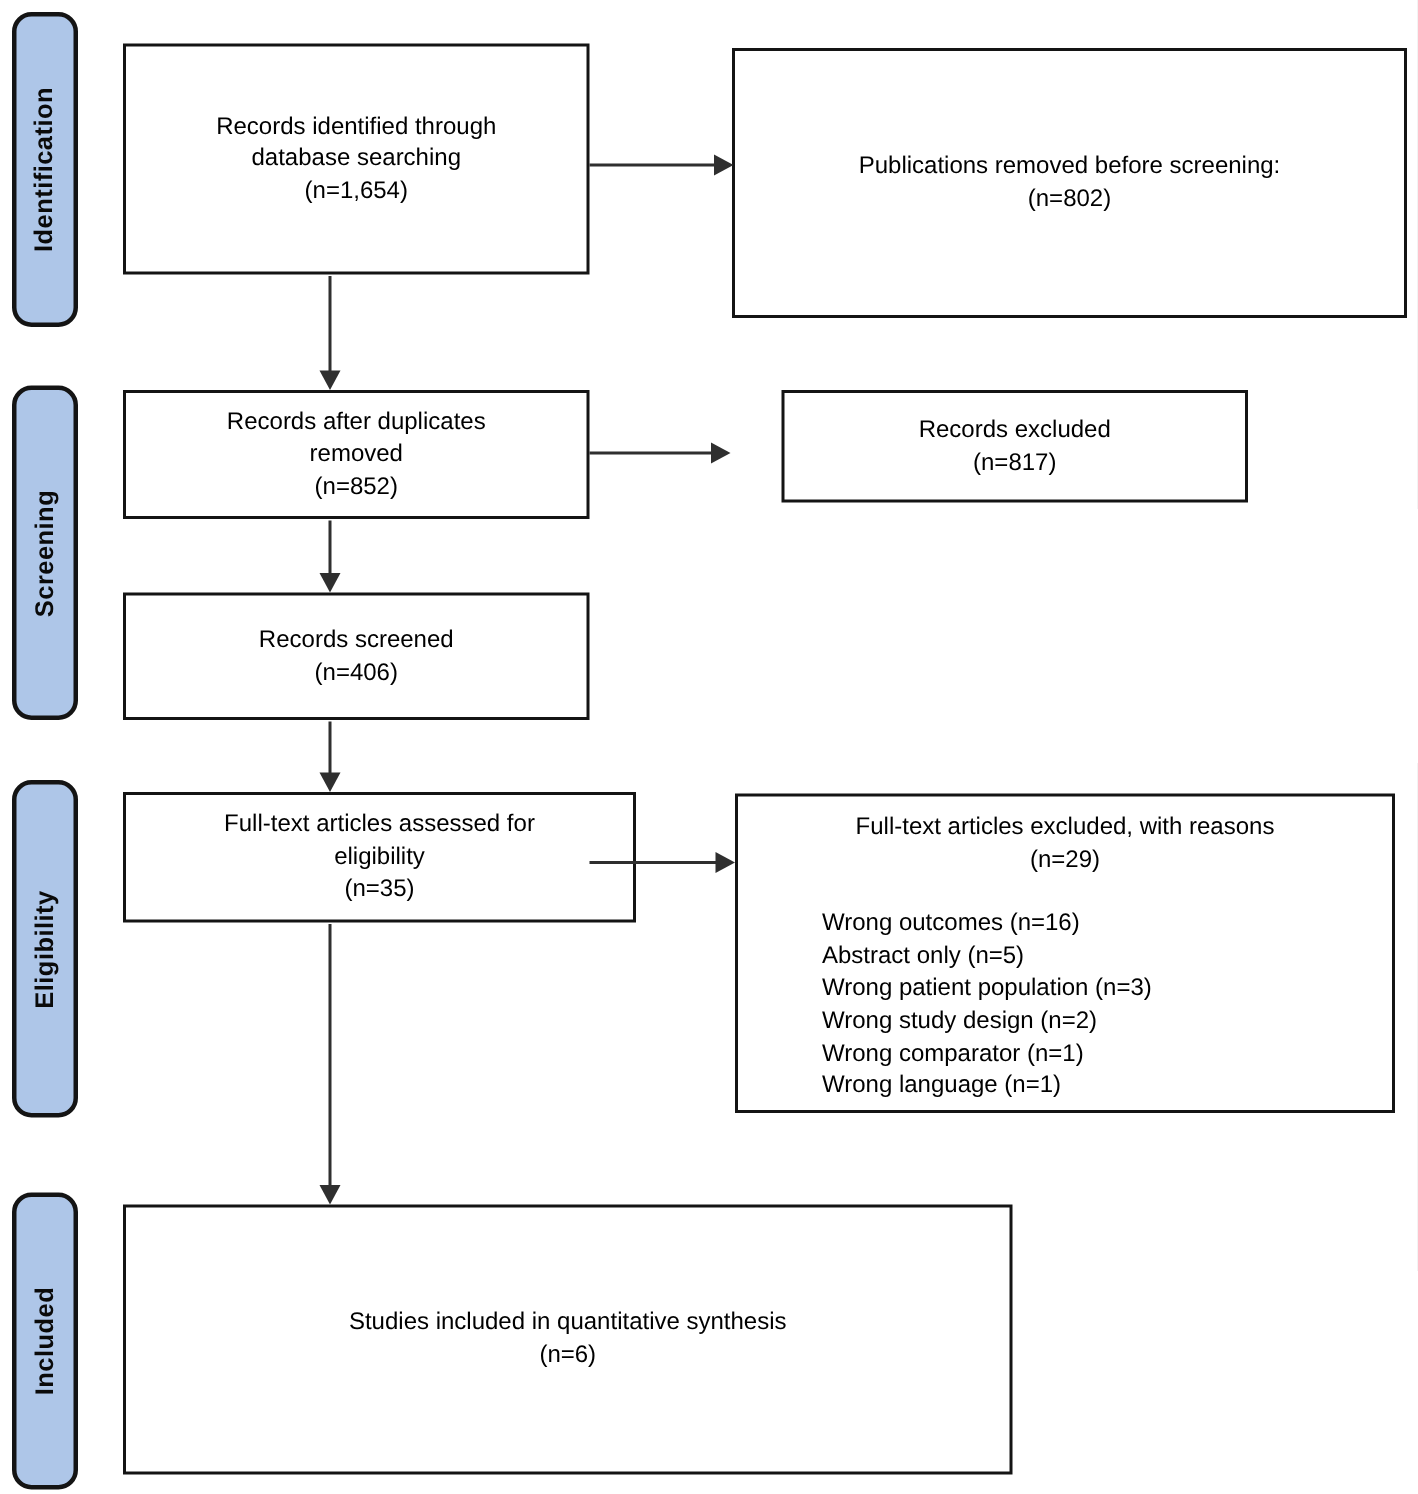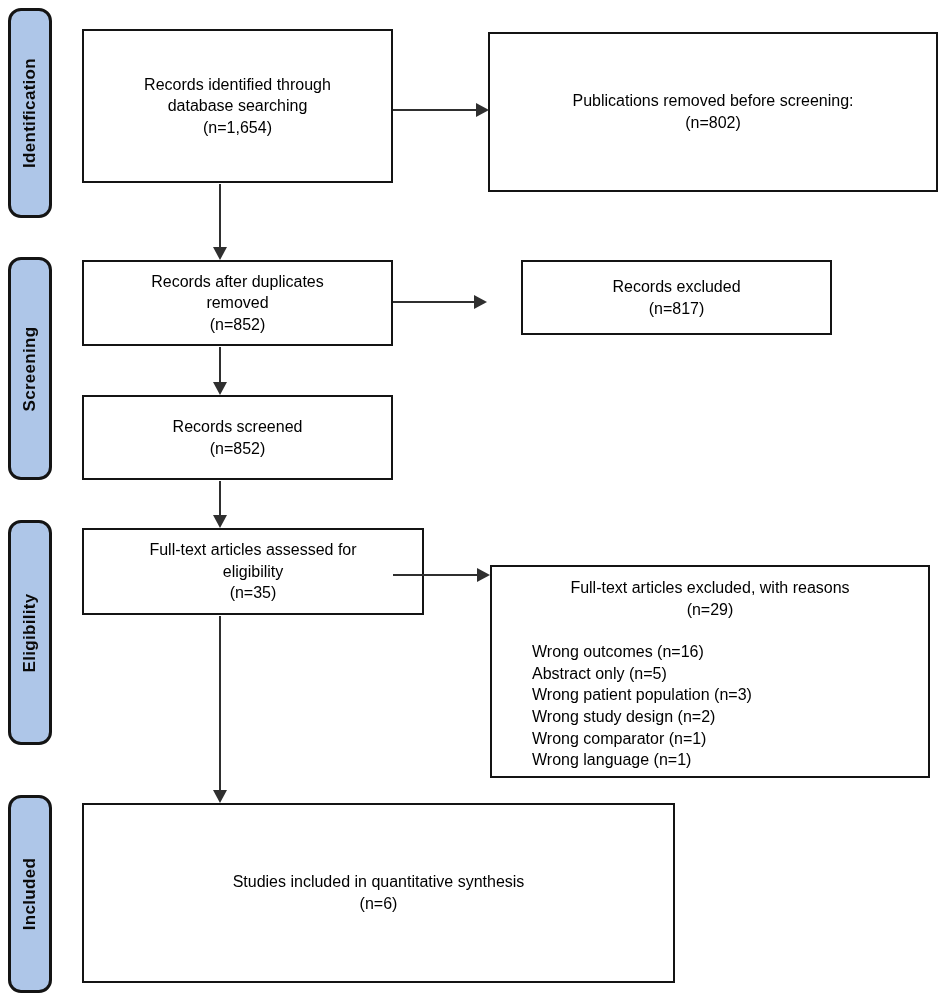--- a/index.html
+++ b/index.html
@@ -28,22 +28,21 @@
   }
   .fbox{
     position:absolute;box-sizing:border-box;background:var(--box-fill);
     border:2px solid var(--box-border);
     display:flex;align-items:center;justify-content:center;
     text-align:center;font-size:16px;line-height:1.35;
   }
   .box-text{white-space:pre-line;}
   .fbox.column{
     flex-direction:column;align-items:stretch;justify-content:flex-start;
-    padding:10px 8px;
-    margin-top:36px;
+    padding:10px 24px;
   }
   .fbox.column .hdr{text-align:center;white-space:pre-line;}
   .reasons{margin-top:21px;margin-left:32px;text-align:left;}
   .reason{display:block;white-space:pre;}
   .arrow{position:absolute;}
   .arrow-line{position:absolute;background:var(--arrow-color);}
   .arrow-head{position:absolute;width:0;height:0;}
   .head-down{
     border-left:7px solid transparent;border-right:7px solid transparent;
     border-top:13px solid var(--arrow-color);
@@ -70,39 +69,39 @@
   <div class="stage" style="top:795px;height:198px;">
     <span class="stage-label">Included</span>
   </div>
 
   <div class="fbox" style="left:82px;top:29px;width:311px;height:154px;">
     <span class="box-text">Records identified through
 database searching
 (n=1,654)</span>
   </div>
 
-  <div class="fbox" style="left:488px;top:32px;width:450px;height:160px;">
+  <div class="fbox" style="left:488px;top:32px;width:450px;height:180px;">
     <span class="box-text">Publications removed before screening:
 (n=802)</span>
   </div>
 
   <div class="fbox" style="left:82px;top:260px;width:311px;height:86px;">
     <span class="box-text">Records after duplicates
 removed
 (n=852)</span>
   </div>
 
   <div class="fbox" style="left:487px;top:260px;width:311px;height:75px;margin-left:34px;">
     <span class="box-text">Records excluded
 (n=817)</span>
   </div>
 
   <div class="fbox" style="left:82px;top:395px;width:311px;height:85px;">
     <span class="box-text">Records screened
-(n=852)</span>
+(n=406)</span>
   </div>
 
   <div class="fbox" style="left:82px;top:528px;width:342px;height:87px;">
     <span class="box-text">Full-text articles assessed for
 eligibility
 (n=35)</span>
   </div>
 
   <div class="fbox column" style="left:490px;top:529px;width:440px;height:213px;">
     <span class="hdr">Full-text articles excluded, with reasons

